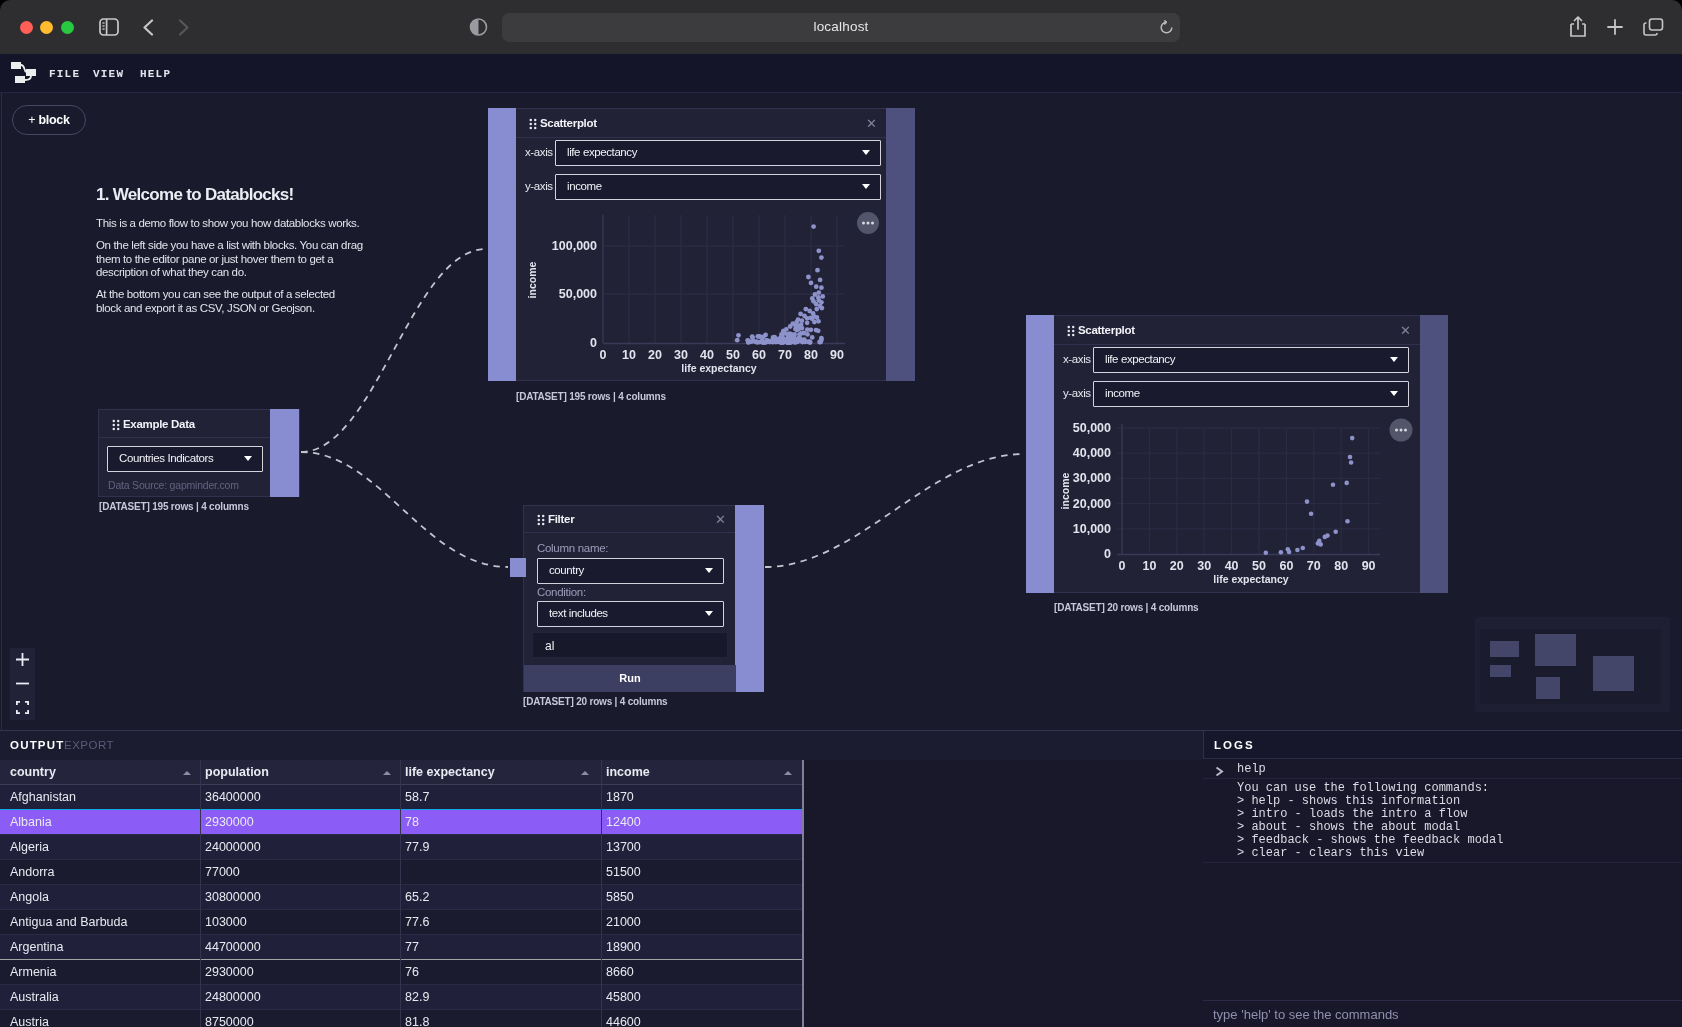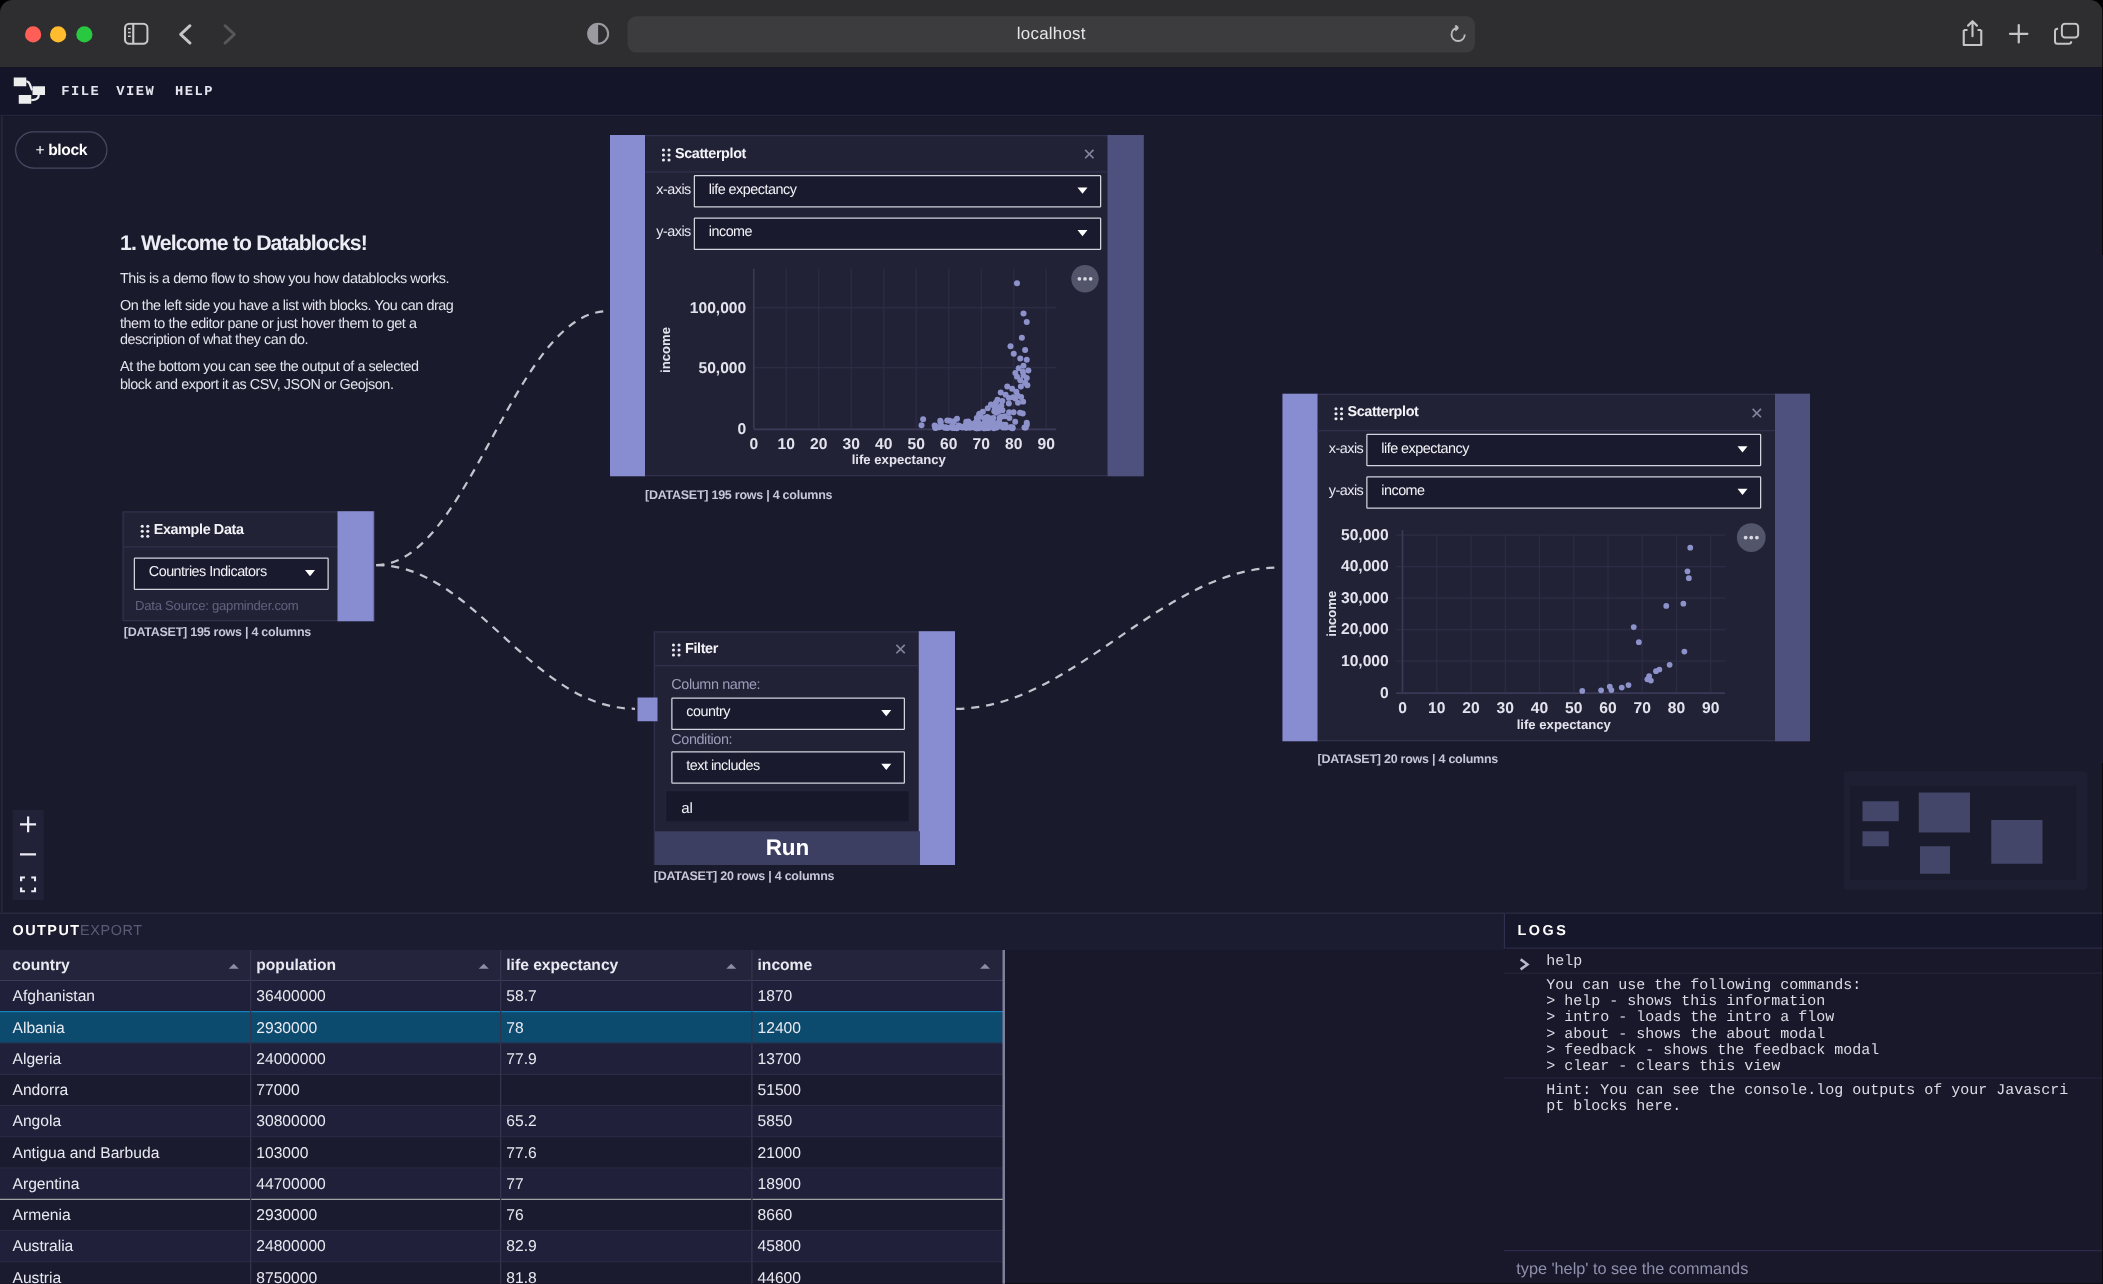--- a/index.html
+++ b/index.html
@@ -212,21 +212,21 @@
         <i class="car"></i>
       </div>
     <div class="flab" style="left:13px;top:80px">Condition:</div>
     <div class="sel" style="left:13px;top:95px;width:187px;height:26px">
         <span>text includes</span>
         <i class="car"></i>
       </div>
     <div class="abs" style="left:8px;top:126px;width:196px;height:26px;background:#17182a;border:1px solid #23233a;color:#f2f2f7;font-size:12px">
         <span style="position:absolute;left:12px;top:6px">al</span>
       </div>
-    <div class="abs" style="left:0;top:159px;width:212px;height:27px;background:#3c3e62;color:#fff;font-weight:700;font-size:18px;text-align:center;line-height:27px">Run</div>
+    <div class="abs" style="left:0;top:159px;width:212px;height:27px;background:#3c3e62;color:#fff;font-weight:700;font-size:11px;text-align:center;line-height:27px">Run</div>
   </div>
   <div class="hbar" style="left:510px;top:465px;width:16px;height:19px"></div>
   <div class="dstext" style="left:523px;top:603px">[DATASET] 20 rows | 4 columns</div>
 
   <div class="node" style="left:1026px;top:222px;width:422px;height:278px">
     <div class="hbar" style="left:-1px;top:-1px;width:28px;height:278px"></div>
     <div class="hbar dim" style="right:-1px;top:-1px;width:28px;height:278px"></div>
     <div class="nhead" style="left:27px;right:27px">
       <svg class="ndots" viewBox="0 0 9 13">
           <g fill="#e8e8f0">
@@ -611,21 +611,21 @@
     </div>
     <div class="trow" style="top:25px;background:#20203a;border-bottom:1px solid #0ea5e9">
       <div class="c c1">Afghanistan</div>
         <div class="c c2">36400000</div>
         <div class="c c3">58.7</div>
         <div class="c c4">1870</div>
       <i class="vline" style="left:200px"></i>
         <i class="vline" style="left:400px"></i>
         <i class="vline" style="left:601px"></i>
     </div>
-    <div class="trow" style="top:50px;background:#0c4a6e;border-bottom:1px solid #2b2b45">
+    <div class="trow" style="top:50px;background:#8b5cf6;border-bottom:1px solid #2b2b45">
       <div class="c c1">Albania</div>
         <div class="c c2">2930000</div>
         <div class="c c3">78</div>
         <div class="c c4">12400</div>
       <i class="vline" style="left:200px"></i>
         <i class="vline" style="left:400px"></i>
         <i class="vline" style="left:601px"></i>
     </div>
     <div class="trow" style="top:75px;background:#20203a;border-bottom:1px solid #2b2b45">
       <div class="c c1">Algeria</div>
@@ -701,21 +701,20 @@
     </div>
   </div>
   <div class="abs" style="left:802px;top:29px;width:2px;height:268px;background:#7f7f9a"></div>
 
   <div id="logs" class="abs">
     <svg class="abs" style="left:12px;top:6px" width="9" height="11" viewBox="0 0 9 11">
         <path d="M1.5 1.5 L7 5.5 L1.5 9.5" fill="none" stroke="#b9b9cb" stroke-width="2"></path>
       </svg>
     <div class="ln" style="top:3px">help</div>
     <div class="ln" style="top:22px">You can use the following commands:<br>&gt; help - shows this information<br>&gt; intro - loads the intro a flow<br>&gt; about - shows the about modal<br>&gt; feedback - shows the feedback modal<br>&gt; clear - clears this view</div>
-    <div class="ln" style="top:106px;width:419px;word-break:break-all">Hint: You can see the console.log outputs of your Javascript blocks here.</div>
     <div class="abs" style="left:0;top:18px;width:479px;height:1px;background:#23233c"></div>
     <div class="abs" style="left:0;top:102px;width:479px;height:1px;background:#23233c"></div>
   </div>
   <div id="loginput" class="abs">
       <span style="position:absolute;left:10px;top:6px">type 'help' to see the commands</span>
     </div>
 
 </div>
 
 </body></html>

